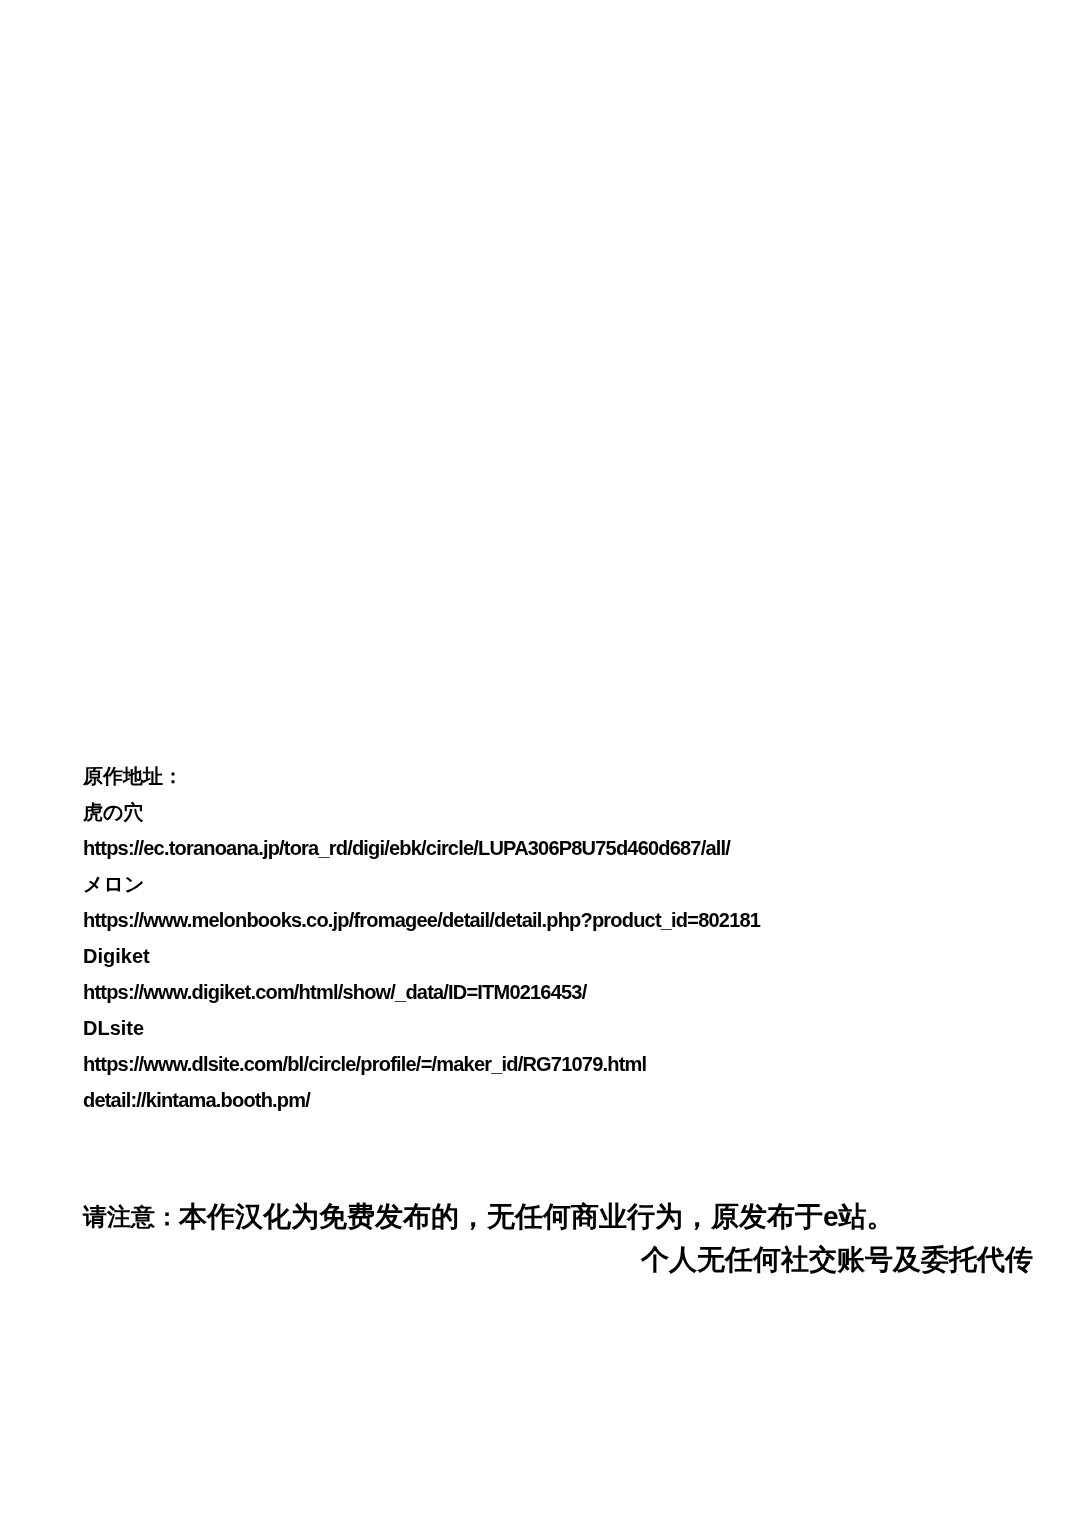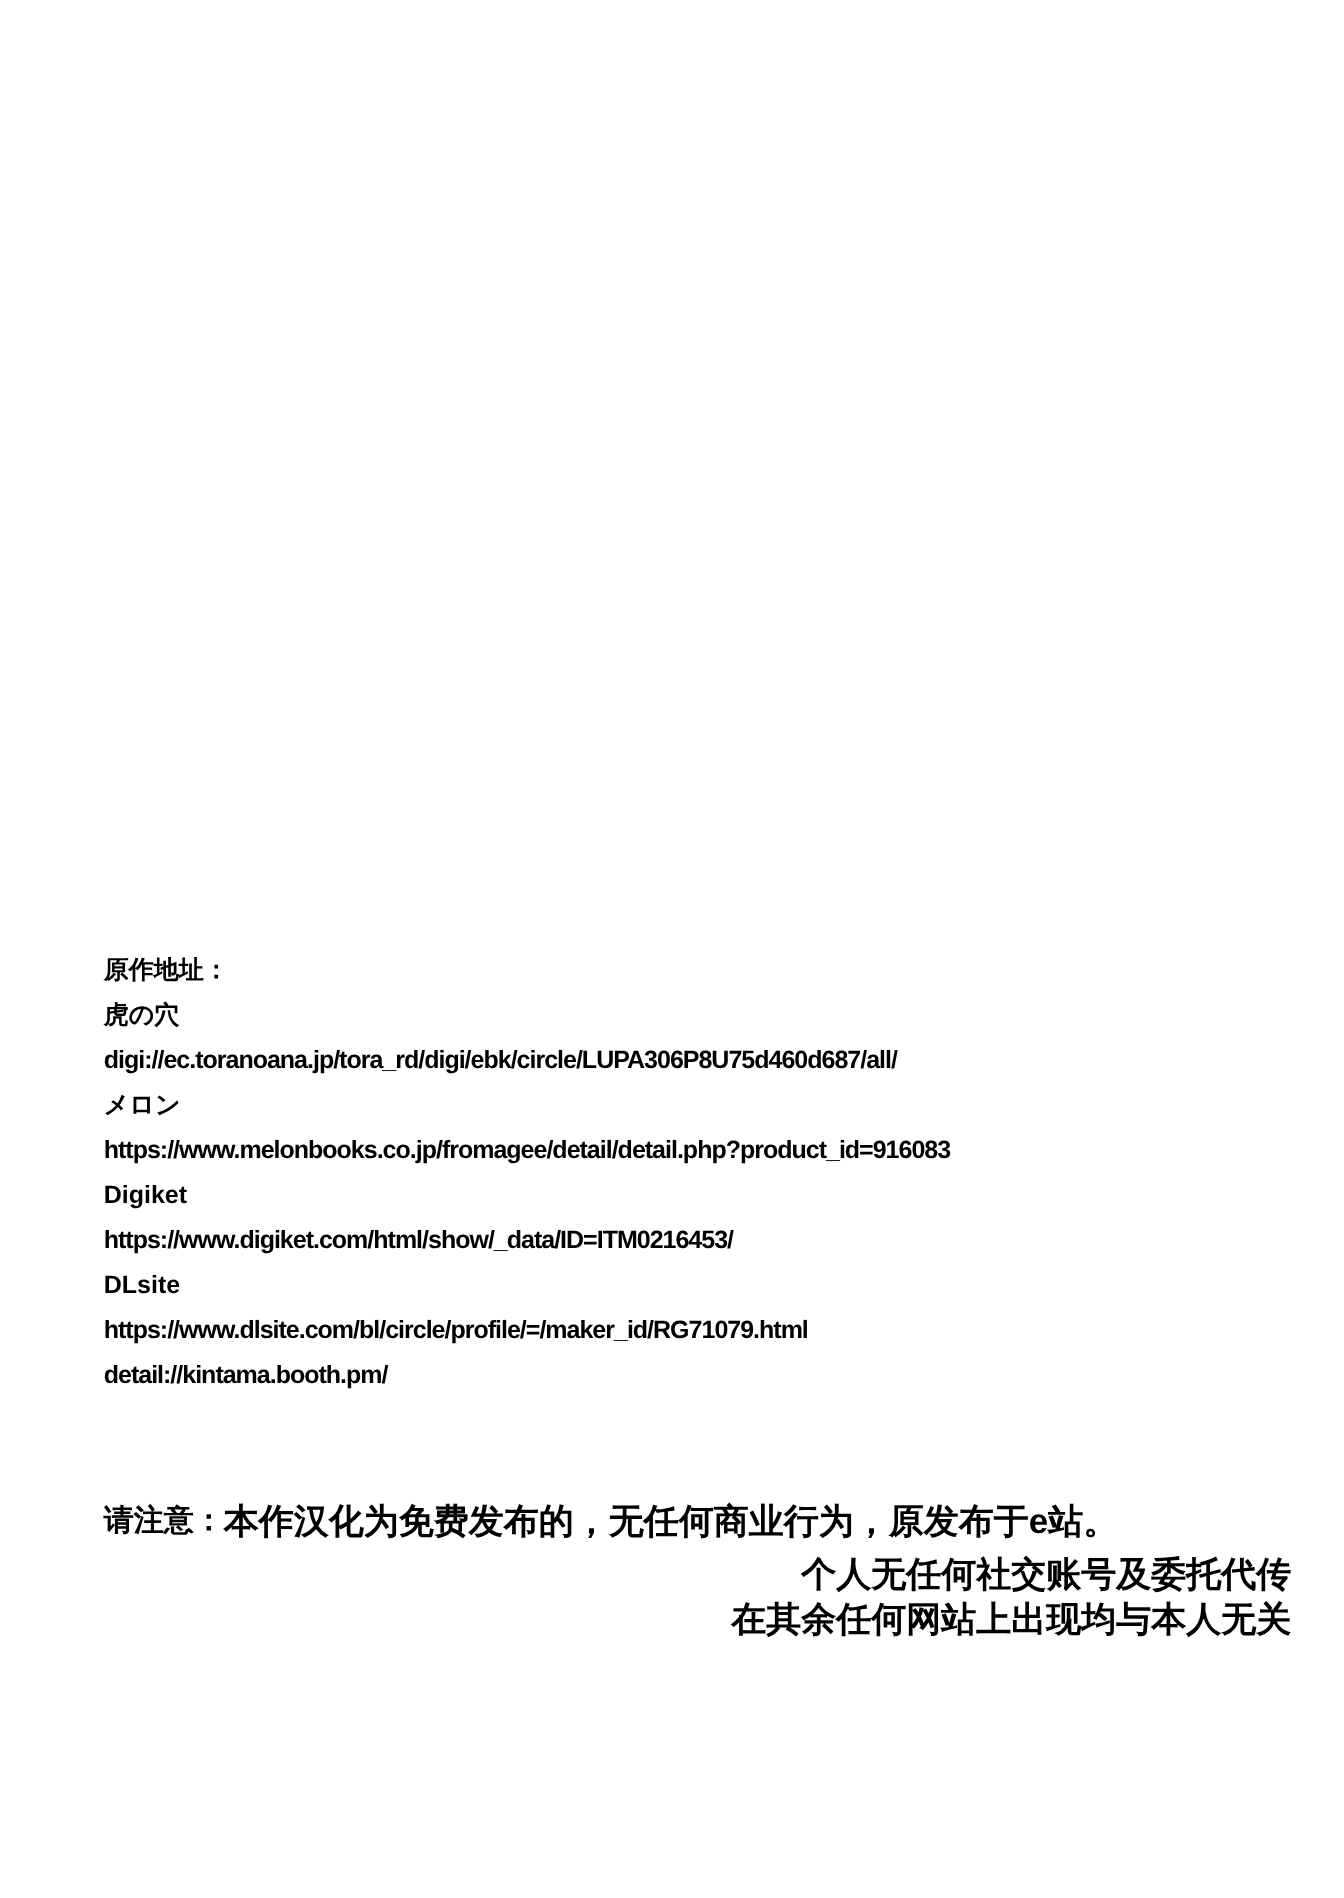--- a/index.html
+++ b/index.html
@@ -64,36 +64,35 @@
 </style>
 </head>
 <body>
 
 <div class="page">
 
   <div class="source-block">
     <div class="line heading">原作地址：</div>
 
     <div class="line site">虎の穴</div>
-    <div class="line url">digi://ec.toranoana.jp/tora_rd/digi/ebk/circle/LUPA306P8U75d460d687/all/</div>
+    <div class="line url">https://ec.toranoana.jp/tora_rd/digi/ebk/circle/LUPA306P8U75d460d687/all/</div>
 
     <div class="line site">メロン</div>
-    <div class="line url">https://www.melonbooks.co.jp/fromagee/detail/detail.php?product_id=916083</div>
+    <div class="line url">https://www.melonbooks.co.jp/fromagee/detail/detail.php?product_id=802181</div>
 
     <div class="line site">Digiket</div>
     <div class="line url">https://www.digiket.com/html/show/_data/ID=ITM0216453/</div>
 
     <div class="line site">DLsite</div>
     <div class="line url">https://www.dlsite.com/bl/circle/profile/=/maker_id/RG71079.html</div>
 
     <div class="line url">detail://kintama.booth.pm/</div>
   </div>
 
   <div class="notice-block">
     <div class="notice-row">
       <span class="notice-label">请注意：</span>
       <span class="notice-line">本作汉化为免费发布的，无任何商业行为，原发布于e站。</span>
     </div>
     <div class="notice-line notice-cont-1">个人无任何社交账号及委托代传</div>
-    <div class="notice-line notice-cont-2">在其余任何网站上出现均与本人无关</div>
   </div>
 
 </div>
 
 </body></html>

